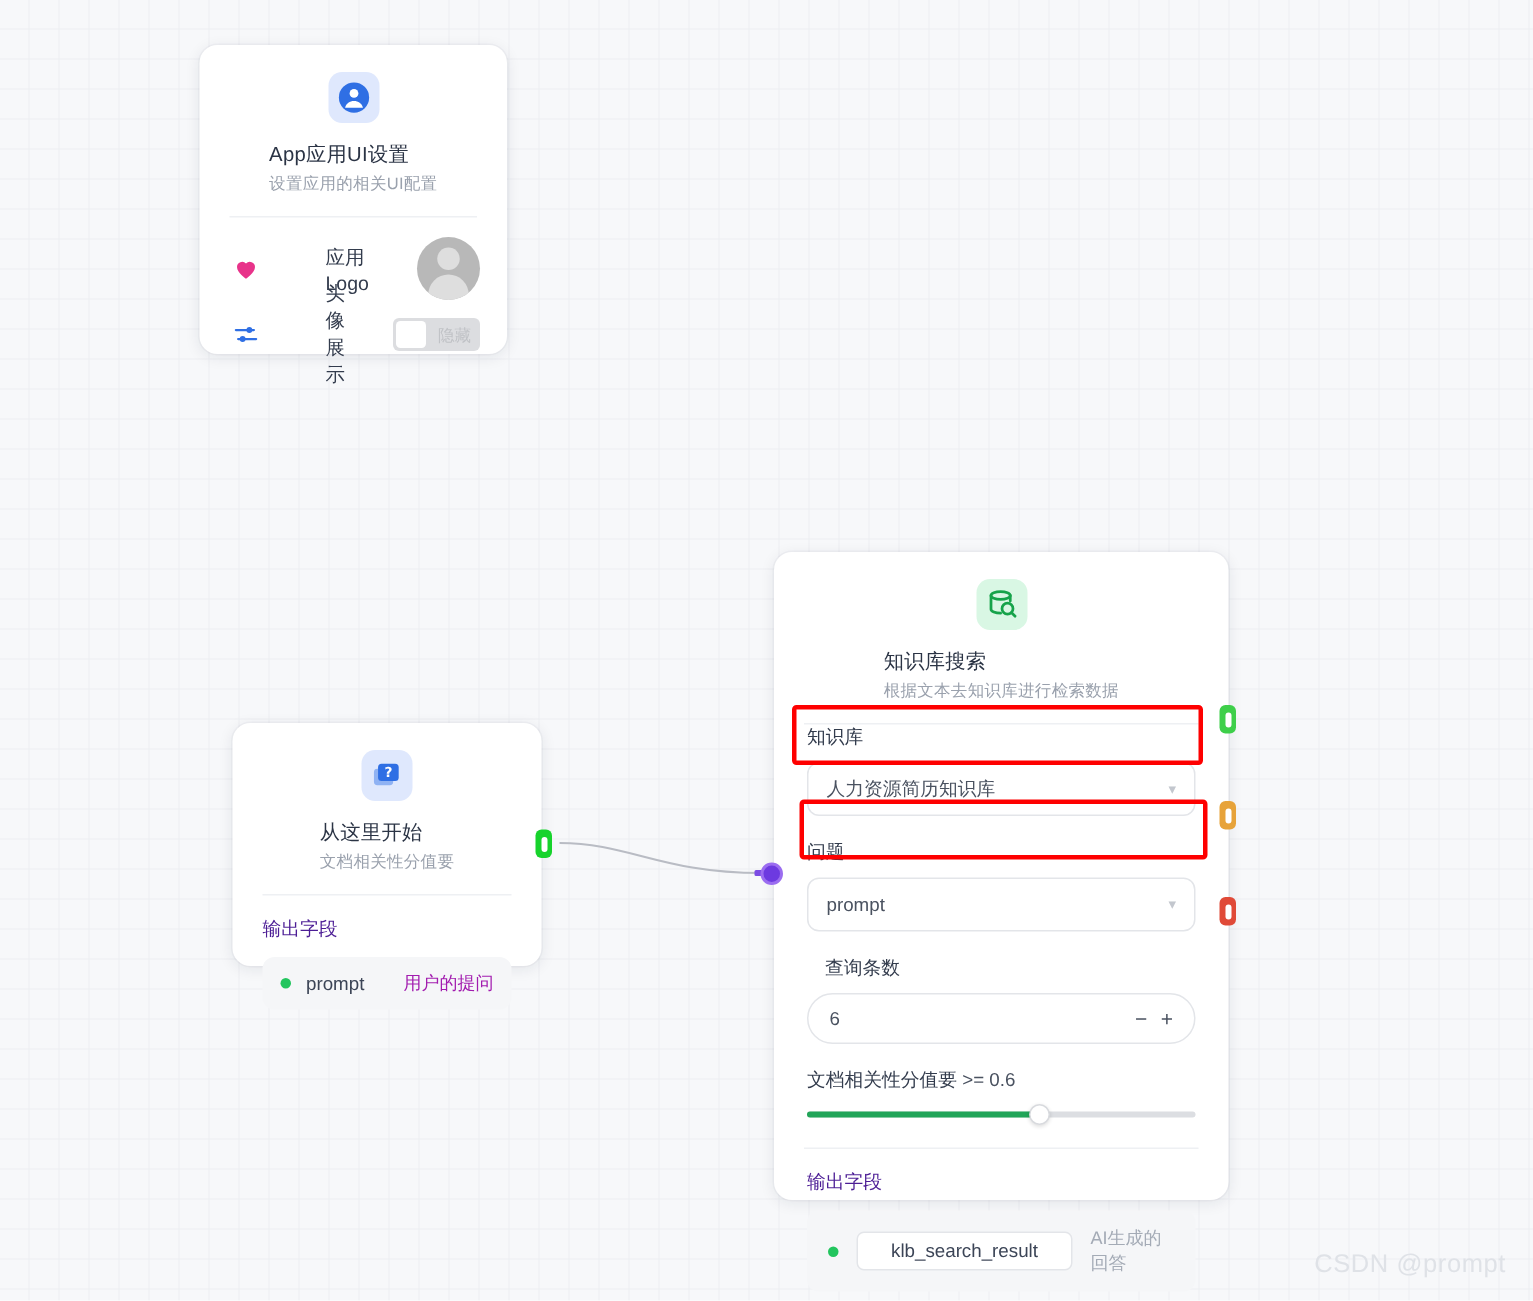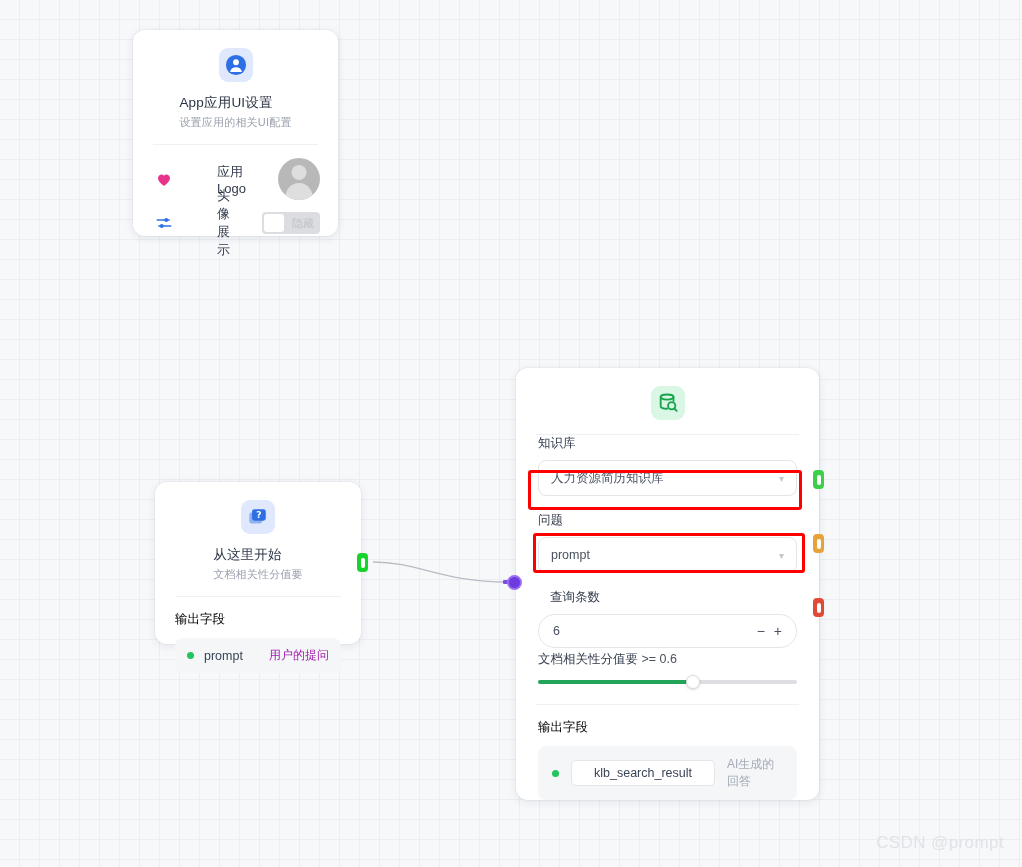--- a/index.html
+++ b/index.html
@@ -68,21 +68,21 @@
   .toggle {
     width: 58px; height: 22px; border-radius: 4px;
     background: #dcdde0; position: relative; display: flex; align-items: center;
     flex: 0 0 auto; padding: 2px;
   }
   .toggle-knob { width: 20px; height: 18px; background:#fff; border-radius:3px; }
   .toggle-text { font-size: 11px; color: #c0c2c6; margin-left: 8px; }
 
   
   #start-node { left: 155px; top: 482px; width: 206px; height: 162px; }
-  .sect-label { font-size: 12.5px; color: #000000; padding: 0 20px; margin-top: 2px; }
+  .sect-label { font-size: 12.5px; color: #4c1d95; padding: 0 20px; margin-top: 2px; }
   .field-pill {
     margin: 10px 20px 0 20px;
     background: #f5f6f8; border-radius: 8px;
     display: flex; align-items: center; gap: 10px;
     padding: 9px 12px;
   }
   .dot { width: 7px; height: 7px; border-radius: 50%; background:#22c55e; flex:0 0 auto; }
   .fname { font-size: 12.5px; color: #3b4456; }
   .fdesc { font-size: 12px; color: #a21caf; margin-left: auto; }
 
@@ -100,21 +100,21 @@
     position: absolute; border: 3px solid #fe0000; border-radius: 3px;
     pointer-events: none;
   }
   .num-box {
     margin: 8px 22px 0 22px; height: 34px;
     border: 1px solid #e3e5e9; border-radius: 17px; background:#fff;
     display:flex; align-items:center; padding: 0 14px;
     font-size: 12.5px; color:#4a5260;
   }
   .stepper { margin-left:auto; display:flex; gap:9px; color:#4a5260; font-size:14px; }
-  .slider-label { font-size: 12.5px; color:#333c4d; padding: 0 22px; margin-top: 3px; }
+  .slider-label { font-size: 12.5px; color:#333c4d; padding: 0 22px; margin-top: 16px; }
   .slider-label .op { color:#4a5260; }
   .slider {
     margin: 12px 22px 0 22px; height: 4px; border-radius: 2px;
     background:#dcdee2; position: relative;
   }
   .slider-fill { position:absolute; left:0; top:0; bottom:0; border-radius:2px; background:#22a559; }
   .slider-thumb {
     position:absolute; top:50%; width:14px; height:14px; border-radius:50%;
     background:#fff; border:1px solid #d8dade; transform: translate(-50%,-50%);
     box-shadow: 0 1px 3px rgba(0,0,0,.14);
@@ -237,20 +237,24 @@
     <div class="node-head">
       <div class="icon-box" style="background:#d9f7e4;">
         <svg width="22" height="22" viewBox="0 0 24 24">
           <ellipse cx="11" cy="5.5" rx="7" ry="2.8" fill="none" stroke="#16a34a" stroke-width="2"></ellipse>
           <path d="M4 5.5v10c0 1.5 3.1 2.8 7 2.8" fill="none" stroke="#16a34a" stroke-width="2" stroke-linecap="round"></path>
           <path d="M18 5.5v4" fill="none" stroke="#16a34a" stroke-width="2" stroke-linecap="round"></path>
           <circle cx="16" cy="15" r="4" fill="none" stroke="#16a34a" stroke-width="2"></circle>
           <line x1="19" y1="18" x2="21.5" y2="20.5" stroke="#16a34a" stroke-width="2" stroke-linecap="round"></line>
         </svg>
       </div>
+      <div class="node-head-text">
+        <span class="node-title">知识库搜索</span>
+        <span class="node-sub">根据文本去知识库进行检索数据</span>
+      </div>
     </div>
     <div class="divider"></div>
 
     <div class="form-label" style="margin-top:0;">知识库</div>
     <div class="select-box">
       <span>人力资源简历知识库</span>
       <span class="chev">▾</span>
     </div>
 
     <div class="form-label" style="margin-top:16px;">问题</div>

